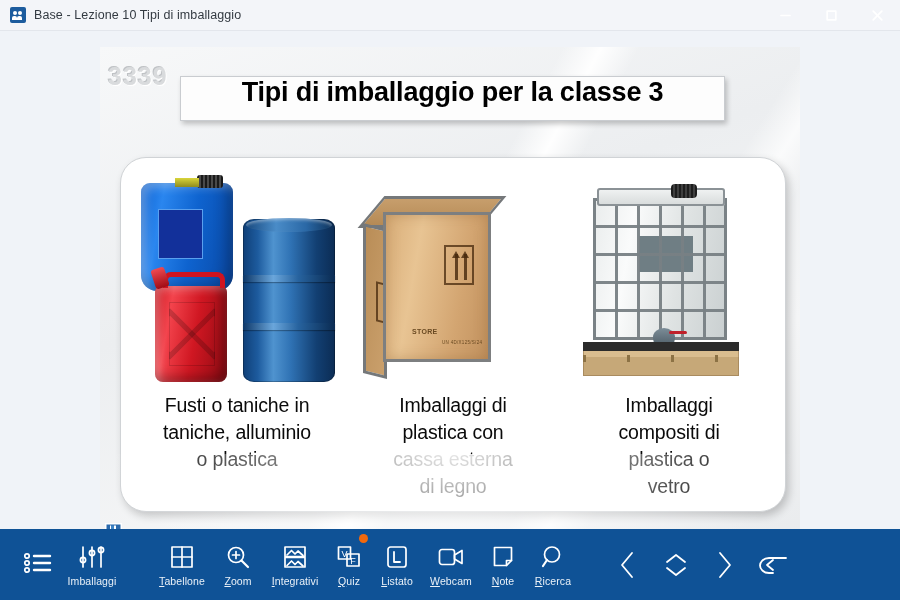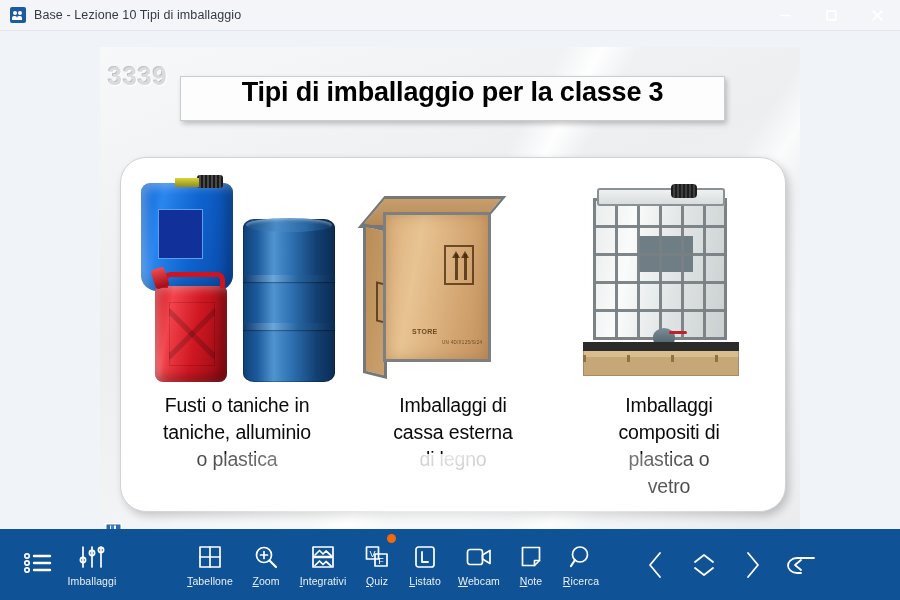--- a/index.html
+++ b/index.html
@@ -423,20 +423,21 @@
                   <div class="arr-head"></div>
                     <div class="arr-head h2"></div>
                 </div>
                 <div class="crate-logo">STORE</div>
                 <div class="crate-code">UN 4D/X125/S/24</div>
               </div>
             </div>
           </div>
           <div class="caption">
             <div>Imballaggi di</div>
+            <div>plastica con</div>
             <div>cassa esterna</div>
             <div>di legno</div>
           </div>
         </div>
 
         <div class="col">
           <div class="col-img">
             <div class="ibc">
               <div class="ibc-tank"></div>
               <div class="ibc-label"></div>
@@ -487,21 +488,21 @@
             <circle cx="13" cy="8" r="2.6"></circle>
           <line x1="22" y1="2" x2="22" y2="22"></line>
             <circle cx="22" cy="5" r="2.6"></circle>
         </svg>
       </div>
       <div class="lb">Imballaggi</div>
     </div>
 
 
 
-    <div class="tool" style="width:60px;margin-left:60px">
+    <div class="tool" style="width:60px;margin-left:32px">
       <div class="ic">
         <svg width="24" height="24" viewBox="0 0 24 24">
           <rect x="2" y="2" width="20" height="20"></rect>
             <line x1="12" y1="2" x2="12" y2="22"></line>
             <line x1="2" y1="12" x2="22" y2="12"></line>
         </svg>
       </div>
       <div class="lb"><u>T</u>abellone</div>
     </div>
 

